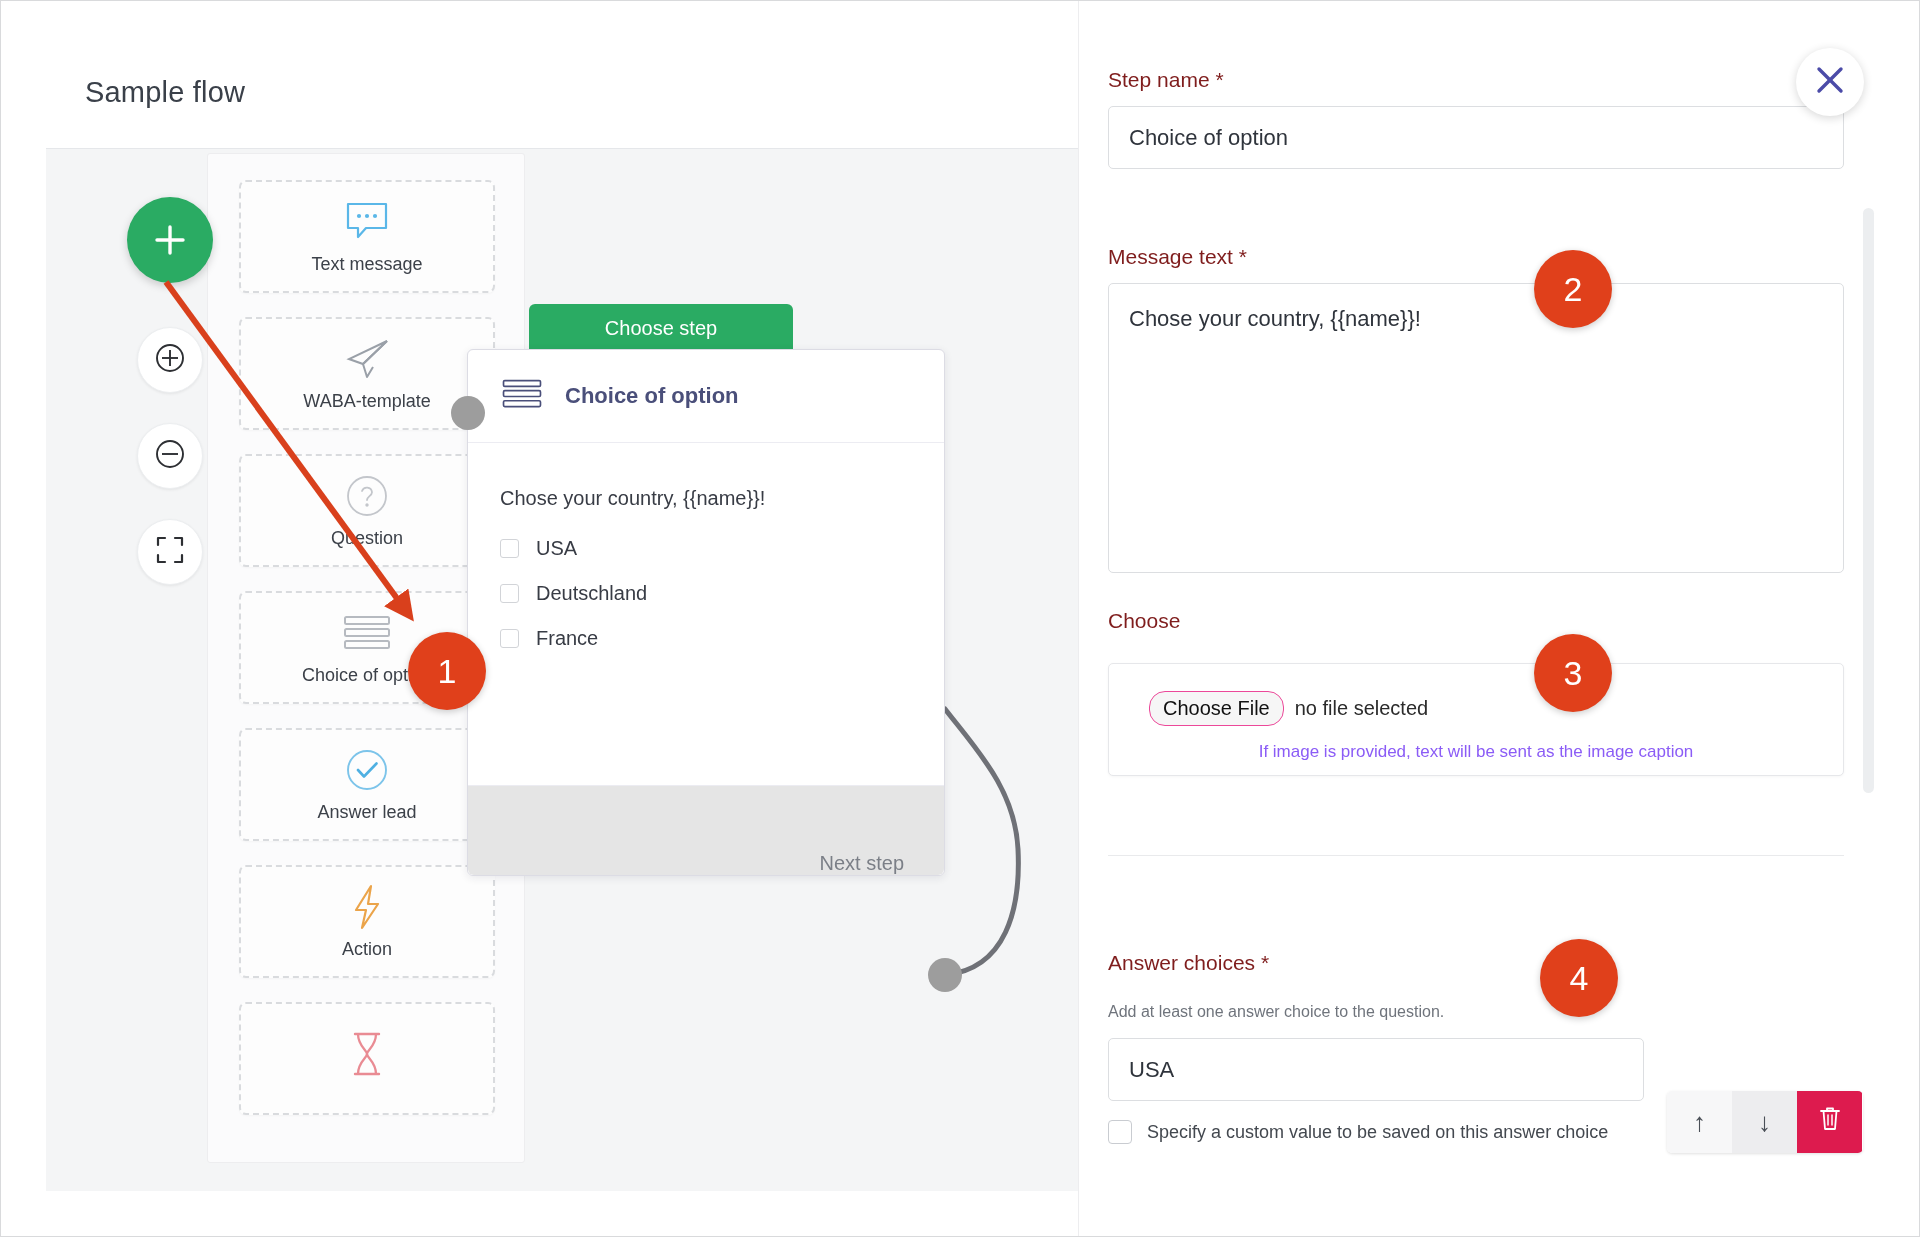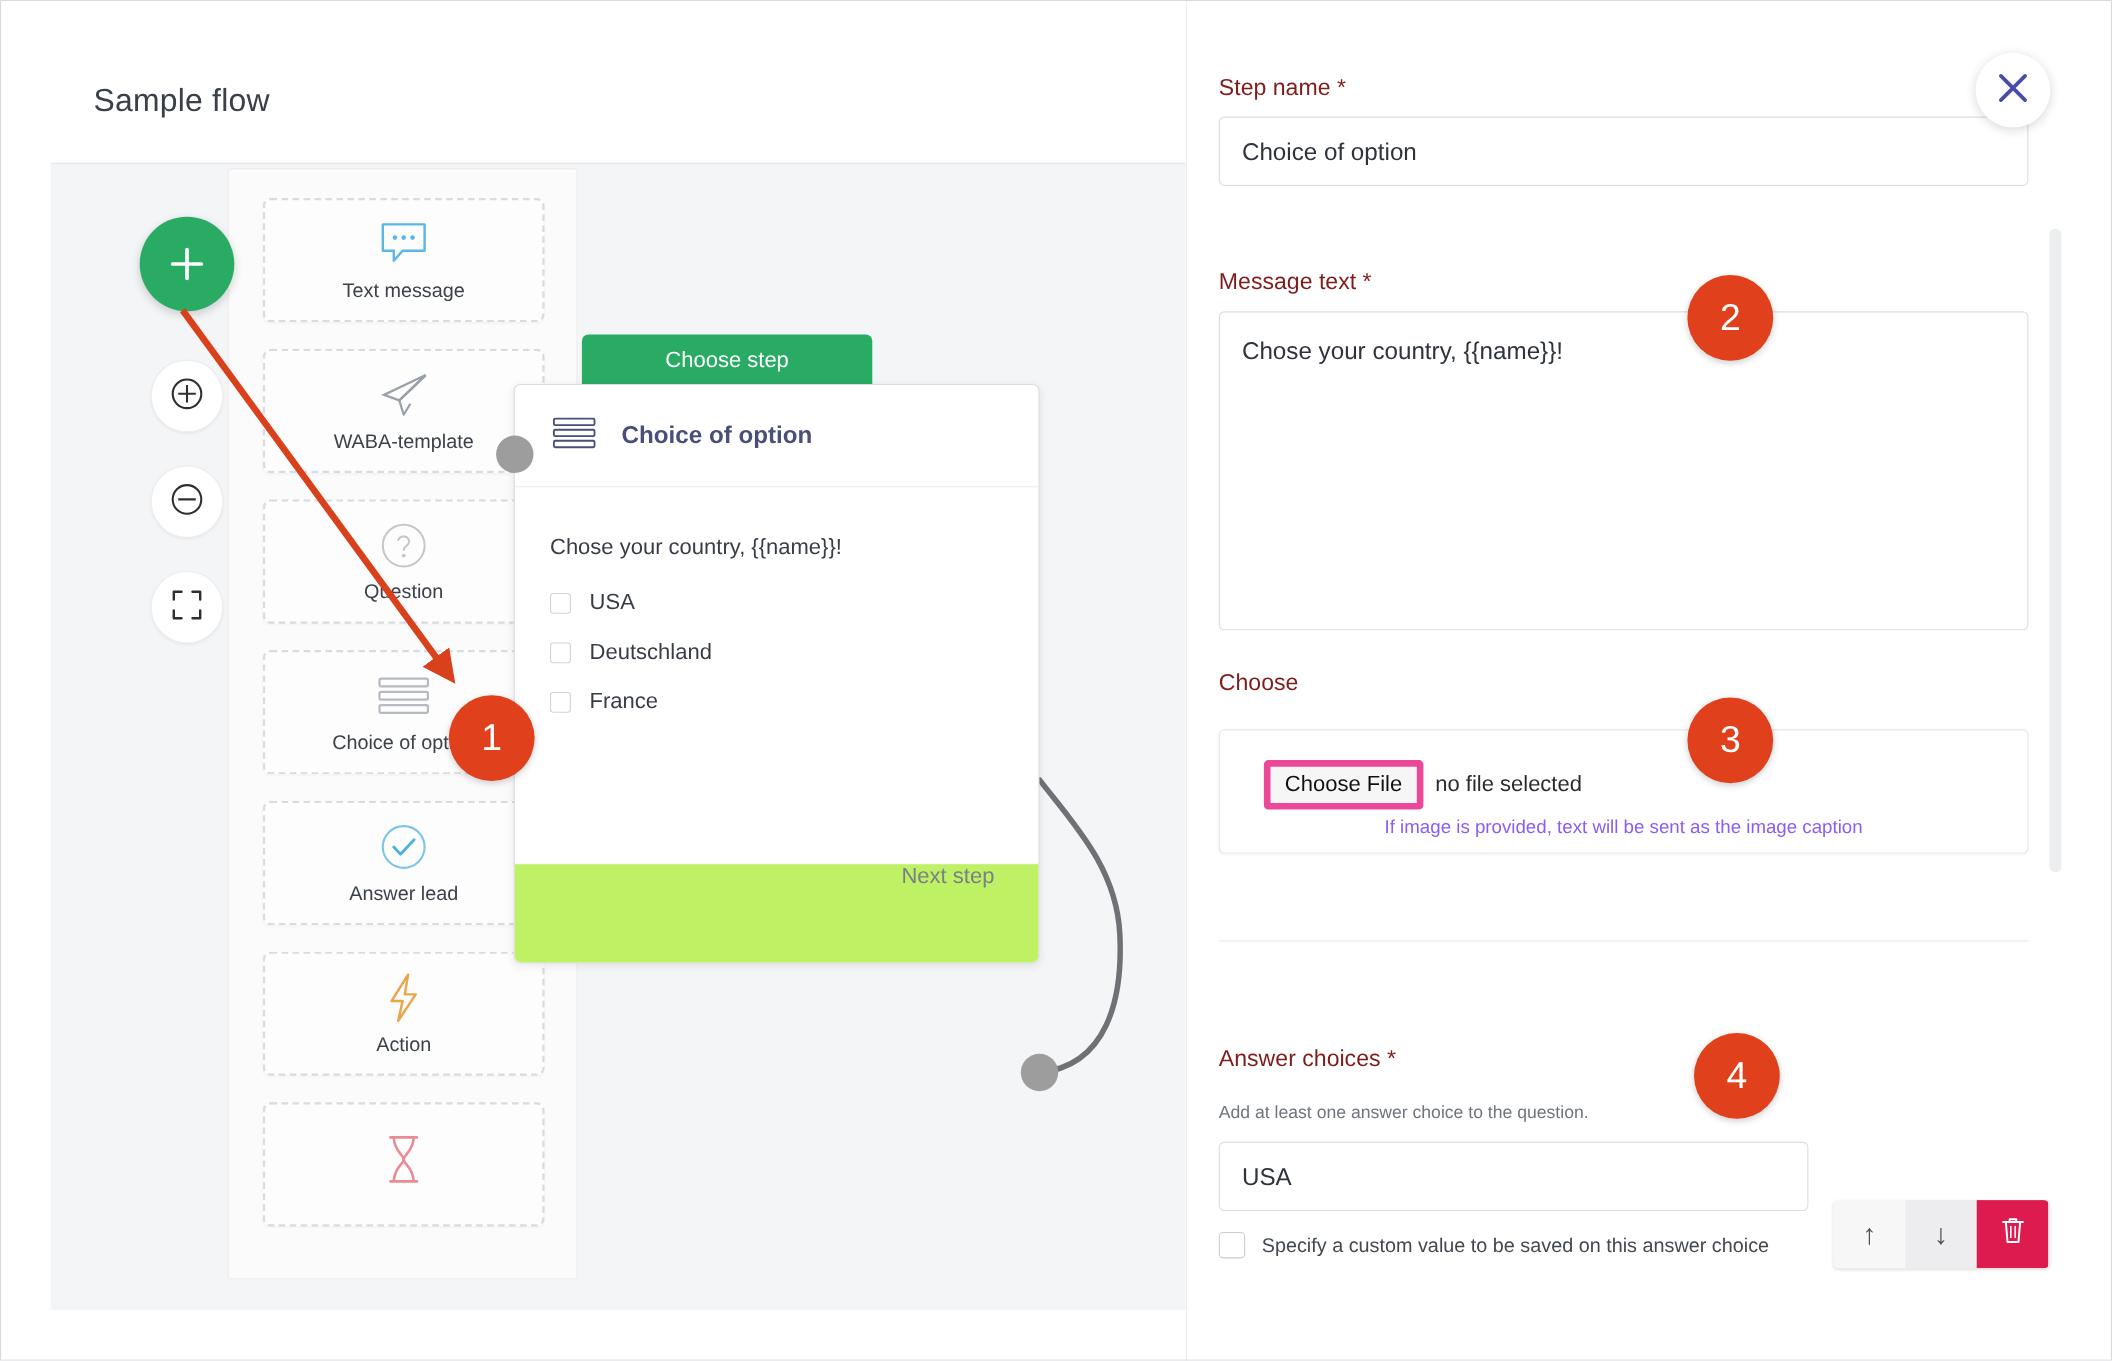--- a/index.html
+++ b/index.html
@@ -131,23 +131,23 @@
   .node-cb {
     width: 19px; height: 19px;
     border: 1px solid #d2d4d8;
     border-radius: 3px; background: #fff;
   }
   .node-opt-label { font-size: 20px; color: #383c45; }
   #node-footer {
     position: absolute; left: 0; bottom: 0;
     width: 100%; height: 90px;
     border-top: 1px solid #ececf2;
-    background: #bef264;
+    background: #e5e5e5;
     border-radius: 0 0 6px 6px;
-    display: flex; align-items: flex-start; justify-content: flex-end;
+    display: flex; align-items: flex-end; justify-content: flex-end;
     padding-right: 40px;
   }
   #next-step-label { font-size: 20px; color: #7b7f87; }
   .port {
     position: absolute;
     width: 34px; height: 34px;
     border-radius: 50%;
     background: #9d9d9d;
     z-index: 4;
   }
@@ -223,22 +223,22 @@
   }
   #file-row {
     position: absolute; left: 40px; top: 27px;
     display: flex; align-items: center; gap: 11px;
   }
   #choose-file-btn {
     font-family: "Liberation Sans", sans-serif;
     font-size: 20px;
     padding: 5px 13px;
     background: #f6f6f6;
-    border: 6px solid #ec4899;
-    border-radius: 4px;
+    border: 1px solid #ec4899;
+    border-radius: 16px;
     color: #111;
     cursor: pointer;
   }
   #no-file-text { font-size: 20px; color: #2b2b2b; }
   #image-hint {
     position: absolute; left: 0; top: 78px;
     width: 100%; text-align: center;
     font-size: 17px; color: #8b5cf6;
   }
   #divider {

